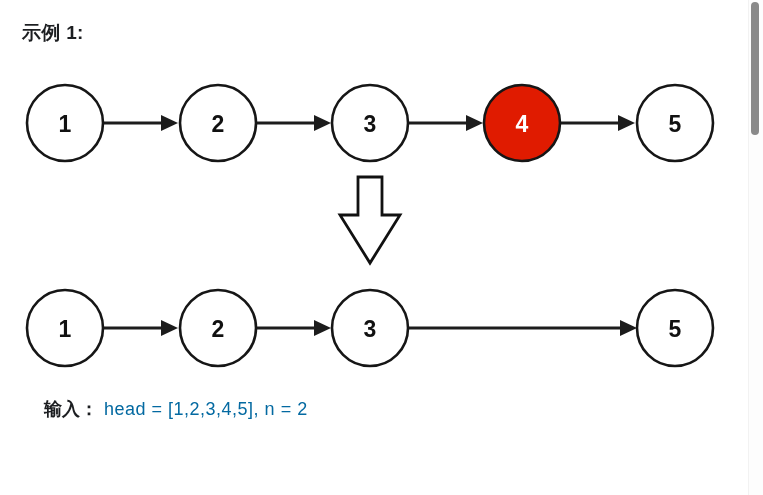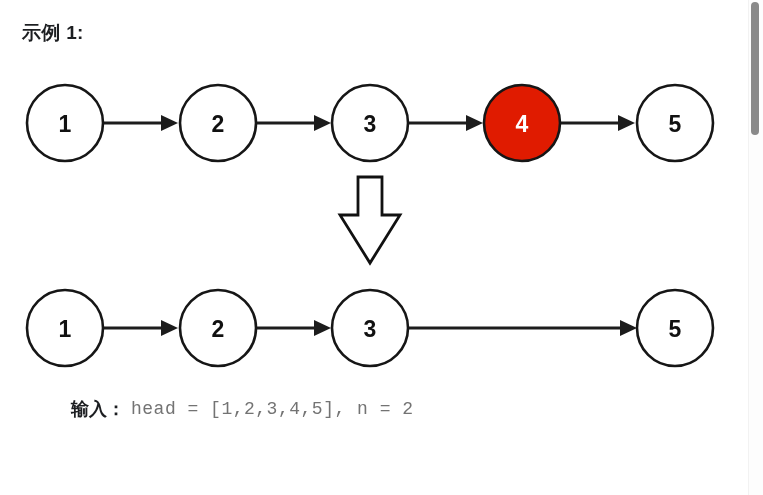--- a/index.html
+++ b/index.html
@@ -89,33 +89,32 @@
     position: absolute;
     left: 44px;
     top: 396px;
     width: 680px;
   }
   .io-line {
     display: flex;
     align-items: center;
     white-space: nowrap;
     line-height: 1.55;
-    margin-left: 27px;
   }
   .io-label {
     font-family: "Liberation Sans", "DejaVu Sans", sans-serif;
     font-size: 18px;
     font-weight: bold;
     color: #1c1e21;
     margin-right: 6px;
   }
   .io-value {
-    font-family: Liberation Mono, monospace;
+    font-family: Liberation Sans, sans-serif;
     font-size: 18px;
-    color: #737373;
+    color: #0369a1;
     letter-spacing: 0.5px;
   }
 
   
   .scroll-track {
     position: absolute;
     top: 0;
     right: 0;
     width: 14px;
     height: 495px;

